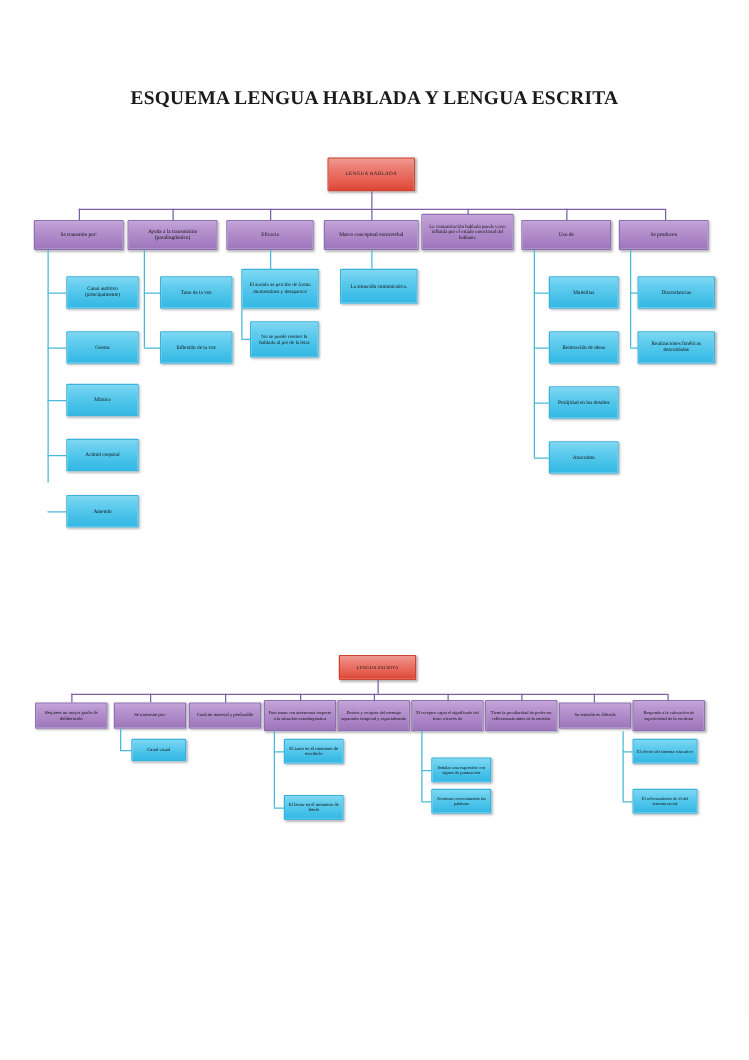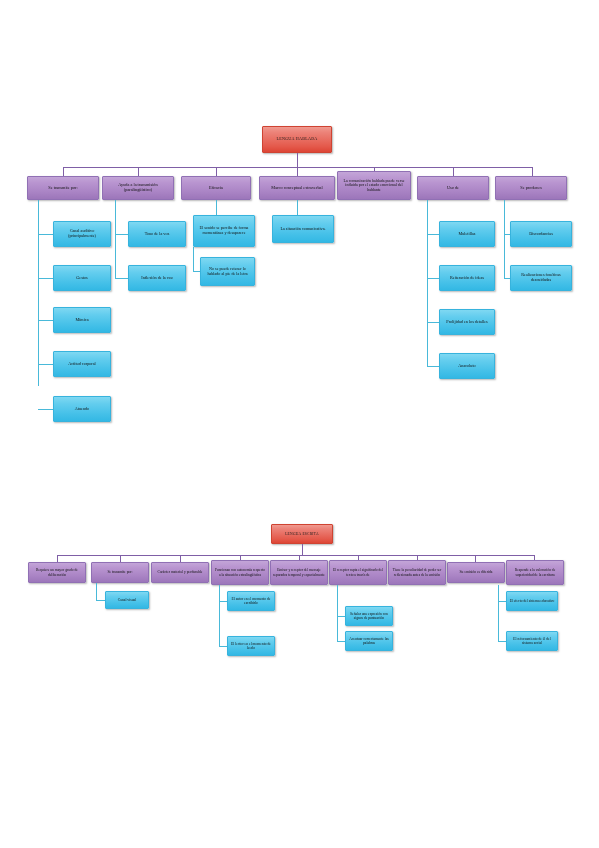--- a/index.html
+++ b/index.html
@@ -73,20 +73,21 @@
     background: #49b9d9;
   }
   .conn.h { height: 1px; }
   .conn.v { width: 1px; }
 </style>
 </head>
 <body>
 
 <div id="page">
 
+  <div id="page-title">ESQUEMA LENGUA HABLADA Y LENGUA ESCRITA</div>
 
   <div class="node root" style="left:262px; top:126px; width:70px; height:27px;">
     <span>LENGUA HABLADA</span>
   </div>
 
   <div class="conn v" style="left:297px; top:153px; height:14px;"></div>
 
   <div class="conn h" style="left:63px; top:167px; width:469px;"></div>
 
   <div class="conn v" style="left:63px;  top:167px; height:9px;"></div>

